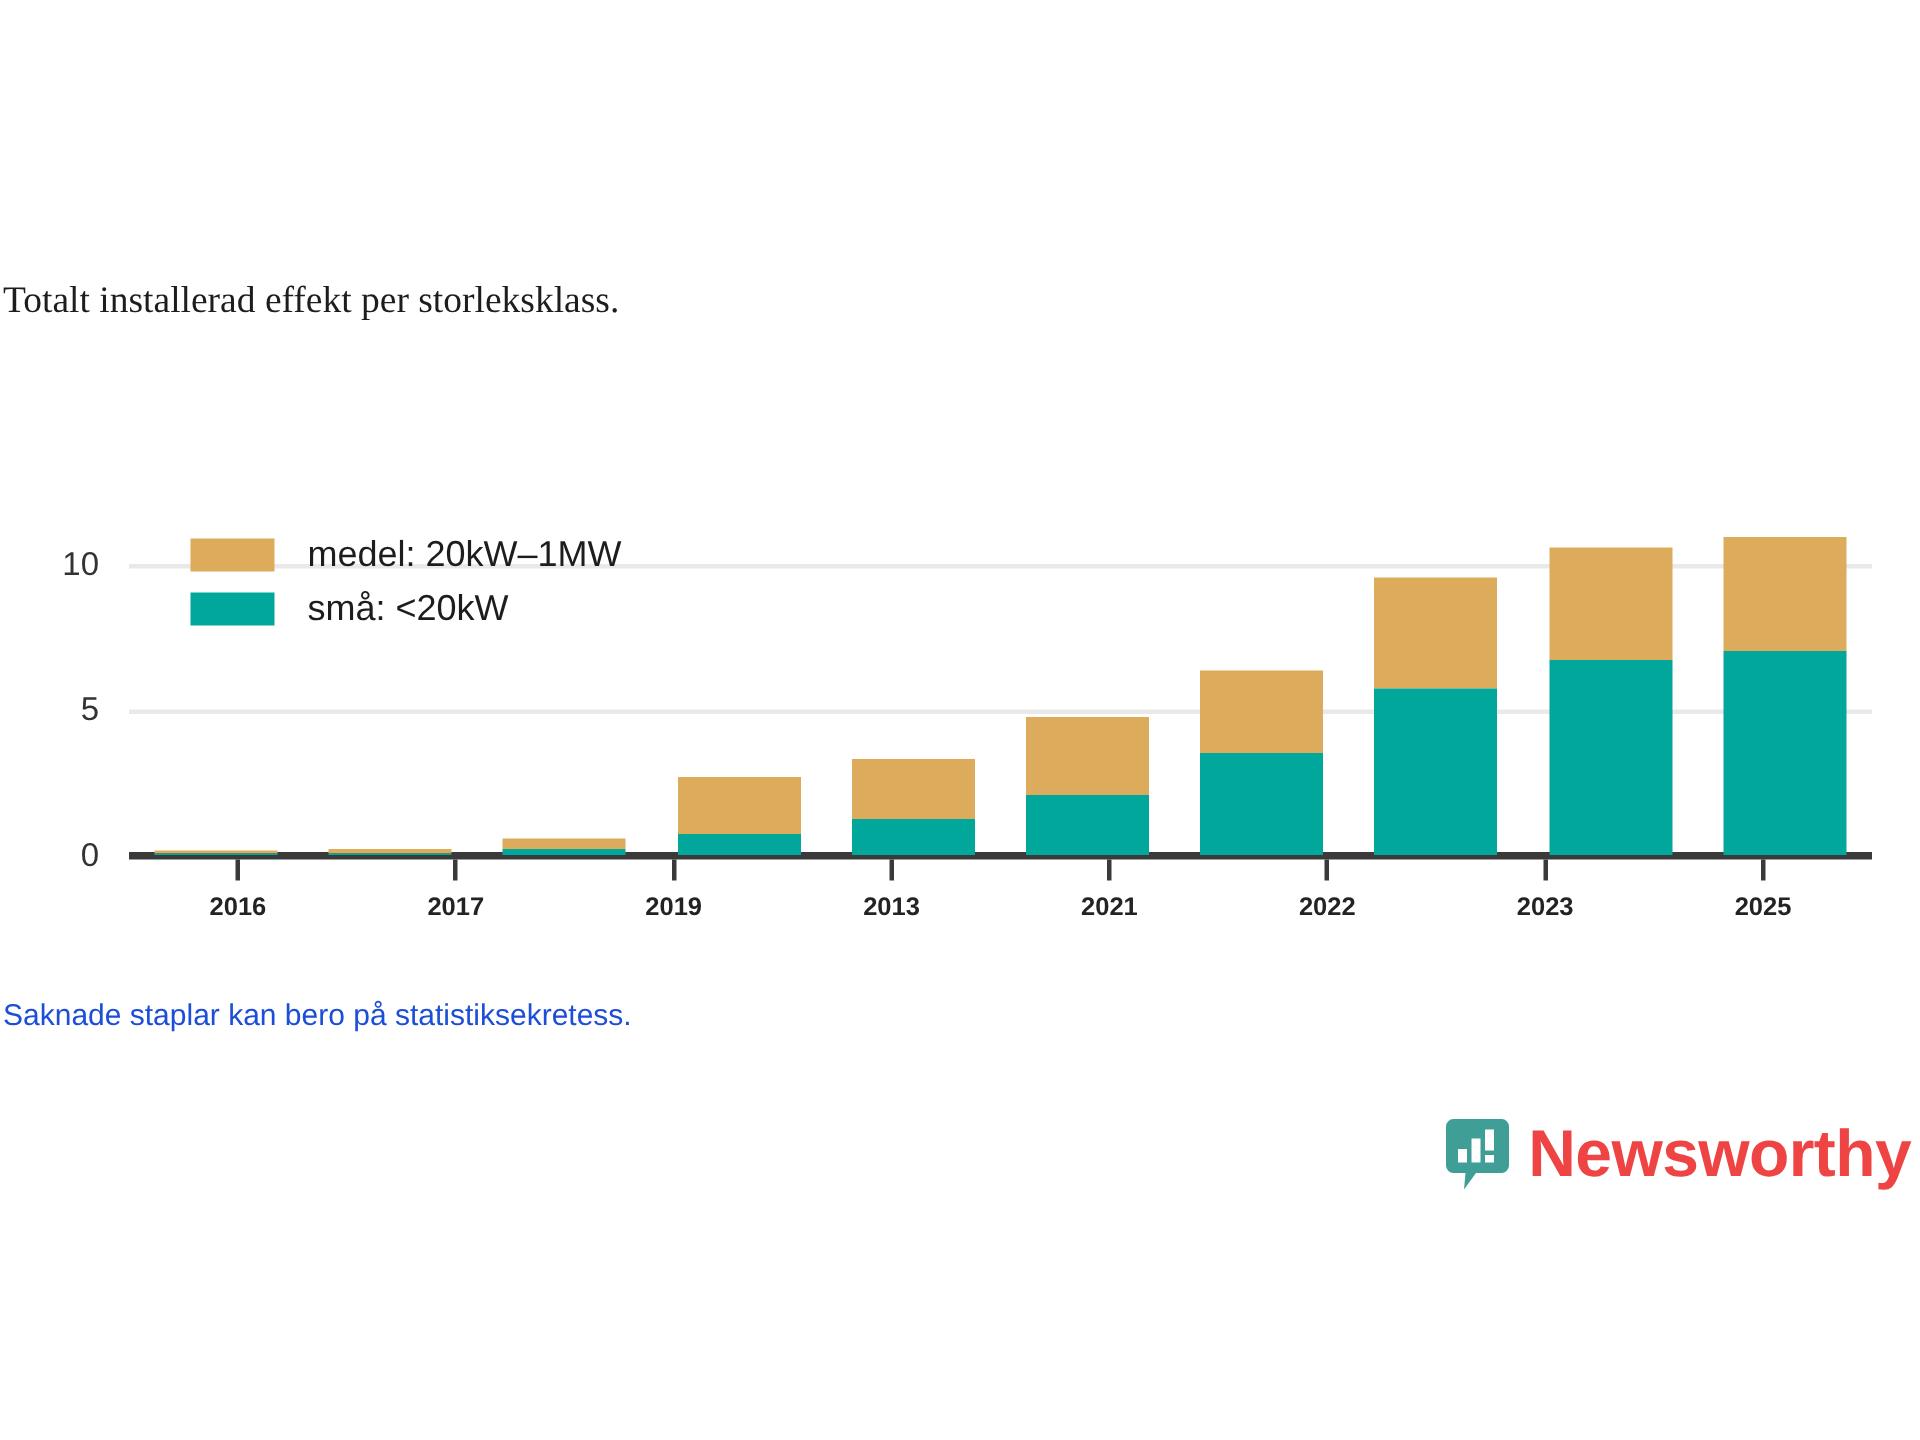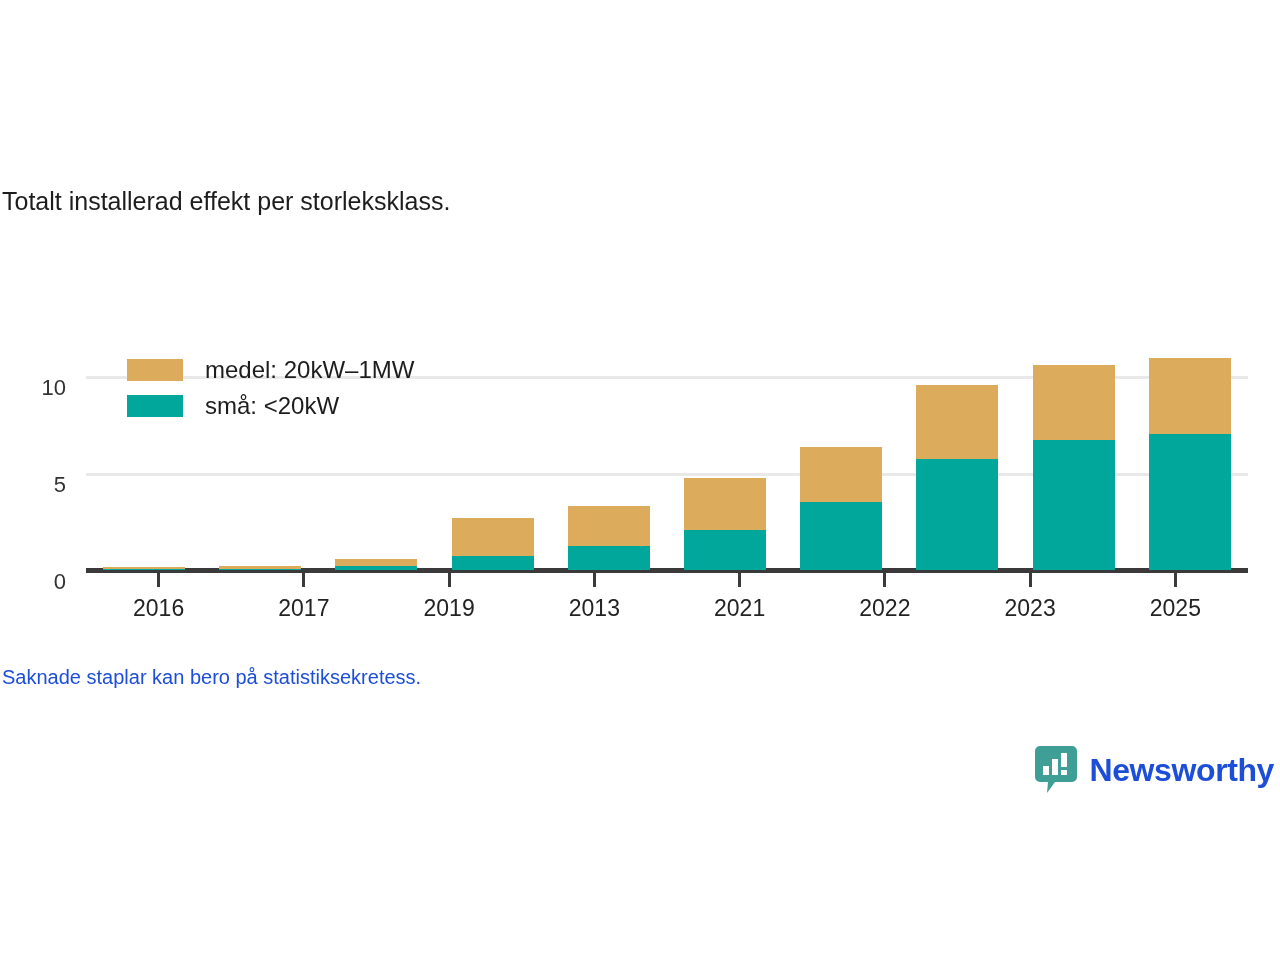--- a/index.html
+++ b/index.html
@@ -36,20 +36,21 @@
     line-height: 1.15;
     color: #111111;
     margin: 0 0 0 2px;
   }
   .chart-subtitle {
     font-size: 25px;
     font-weight: normal;
     color: #1d1d1d;
     margin: 26px 0 0 2px;
     line-height: 1.2;
+    font-family: Liberation Serif, serif;
   }
 
   
   .plot-wrap {
     position: absolute;
     left: 0;
     top: 350px;
     width: 1280px;
     height: 270px;
   }
@@ -79,21 +80,20 @@
   }
 
   .ytick {
     position: absolute;
     left: 0;
     width: 66px;
     text-align: right;
     font-size: 22px;
     color: #333;
     transform: translateY(-50%);
-    margin-top: 12px;
   }
 
   .bars {
     position: absolute;
     left: 86px;
     top: 0;
     width: 1162px;
     height: 220px;
     display: flex;
     align-items: flex-end;
@@ -131,22 +131,23 @@
     position: relative;
   }
   .tick-mark {
     width: 3px;
     height: 14px;
     background: #3a3a3a;
     margin: 0 auto;
   }
   .xtick-label {
     margin-top: 8px;
-    font-size: 23px;
+    font-size: 17px;
     color: #232323;
+    font-weight: bold;
   }
 
   
   .legend {
     position: absolute;
     left: 112px;
     top: 352px;
     z-index: 5;
   }
   .legend-row {
@@ -183,23 +184,23 @@
     display: flex;
     align-items: center;
   }
   .logo-mark {
     width: 44px;
     height: 50px;
     position: relative;
     margin-right: 12px;
   }
   .logo-word {
-    font-size: 32px;
+    font-size: 44px;
     font-weight: bold;
-    color: #1d4ed8;
+    color: #ef4444;
     letter-spacing: -0.4px;
   }
 </style>
 </head>
 <body>
 
 <div class="page">
 
   <div class="header">
     <div class="chart-subtitle">Totalt installerad effekt per storleksklass.</div>

